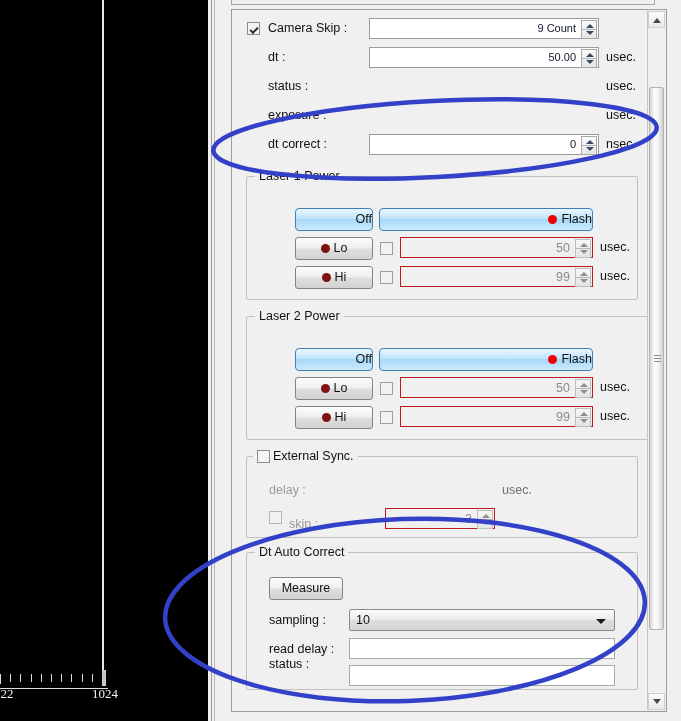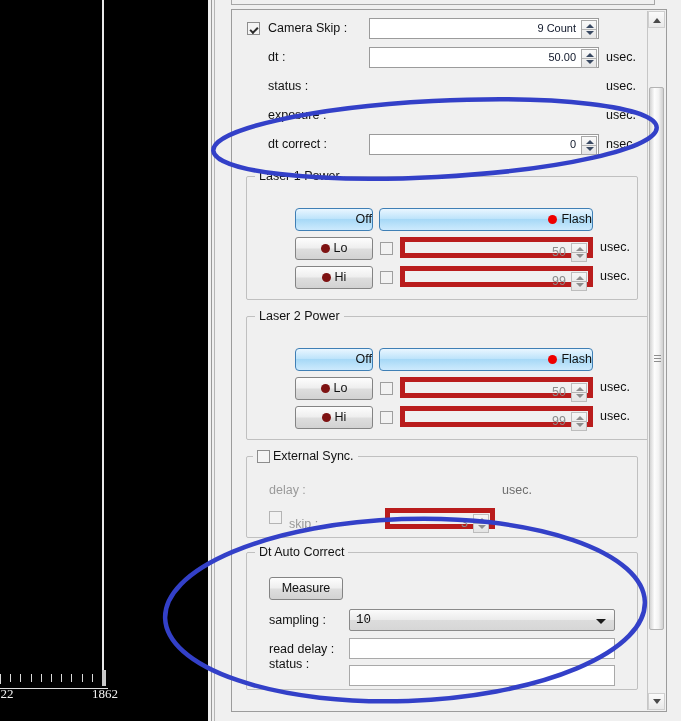--- a/index.html
+++ b/index.html
@@ -262,21 +262,21 @@
   .sm-check {
     position: absolute;
     width: 13px; height: 13px;
     border: 1px solid #9e9e9e;
     background: #f2f2f2;
     box-sizing: border-box;
   }
   .dis-field {
     position: absolute;
     height: 21px;
-    border: 5px solid #b91c1c;
+    border: 1px solid #b91c1c;
     background: #f0f0f0;
     box-sizing: border-box;
   }
   .dis-field .fval {
     position: absolute;
     right: 22px; top: 3px;
     font-size: 12.5px;
     color: #8c8c8c;
   }
   .dis-field .spin {
@@ -304,21 +304,20 @@
     background: #ffffff;
     box-sizing: border-box;
   }
   .combo {
     position: absolute;
     height: 22px;
     border: 1px solid #8a8a8a;
     border-radius: 2px;
     background: linear-gradient(to bottom, #fbfbfb 0%, #ebebeb 50%, #dcdcdc 52%, #d6d6d6 100%);
     box-sizing: border-box;
-    font-family: Liberation Mono, monospace;
   }
   .combo .cval {
     position: absolute;
     left: 6px; top: 3px;
     font-size: 12.5px;
     color: #111;
   }
   .combo .carrow {
     position: absolute;
     right: 8px; top: 9px;
@@ -399,21 +398,21 @@
       <i style="left: 40.8px; height: 8px;"></i>
       <i style="left: 51px; height: 8px;"></i>
       <i style="left: 61.2px; height: 8px;"></i>
       <i style="left: 71.4px; height: 8px;"></i>
       <i style="left: 81.6px; height: 8px;"></i>
       <i style="left: 91.8px; height: 8px;"></i>
       <i style="left: 102px; height: 10px;"></i>
     </div>
   <div id="plot-tick-end"></div>
   <div class="plot-tick-label" id="plot-tick-label-left">922</div>
-  <div class="plot-tick-label" id="plot-tick-label-right">1862</div>
+  <div class="plot-tick-label" id="plot-tick-label-right">1024</div>
 </div>
 
 <div id="mid-gap"></div>
 <div id="mid-sep-a"></div>
 <div id="mid-sep-b"></div>
 
 <div id="window-panel">
 
   <div id="toolbar-strip"></div>
 

